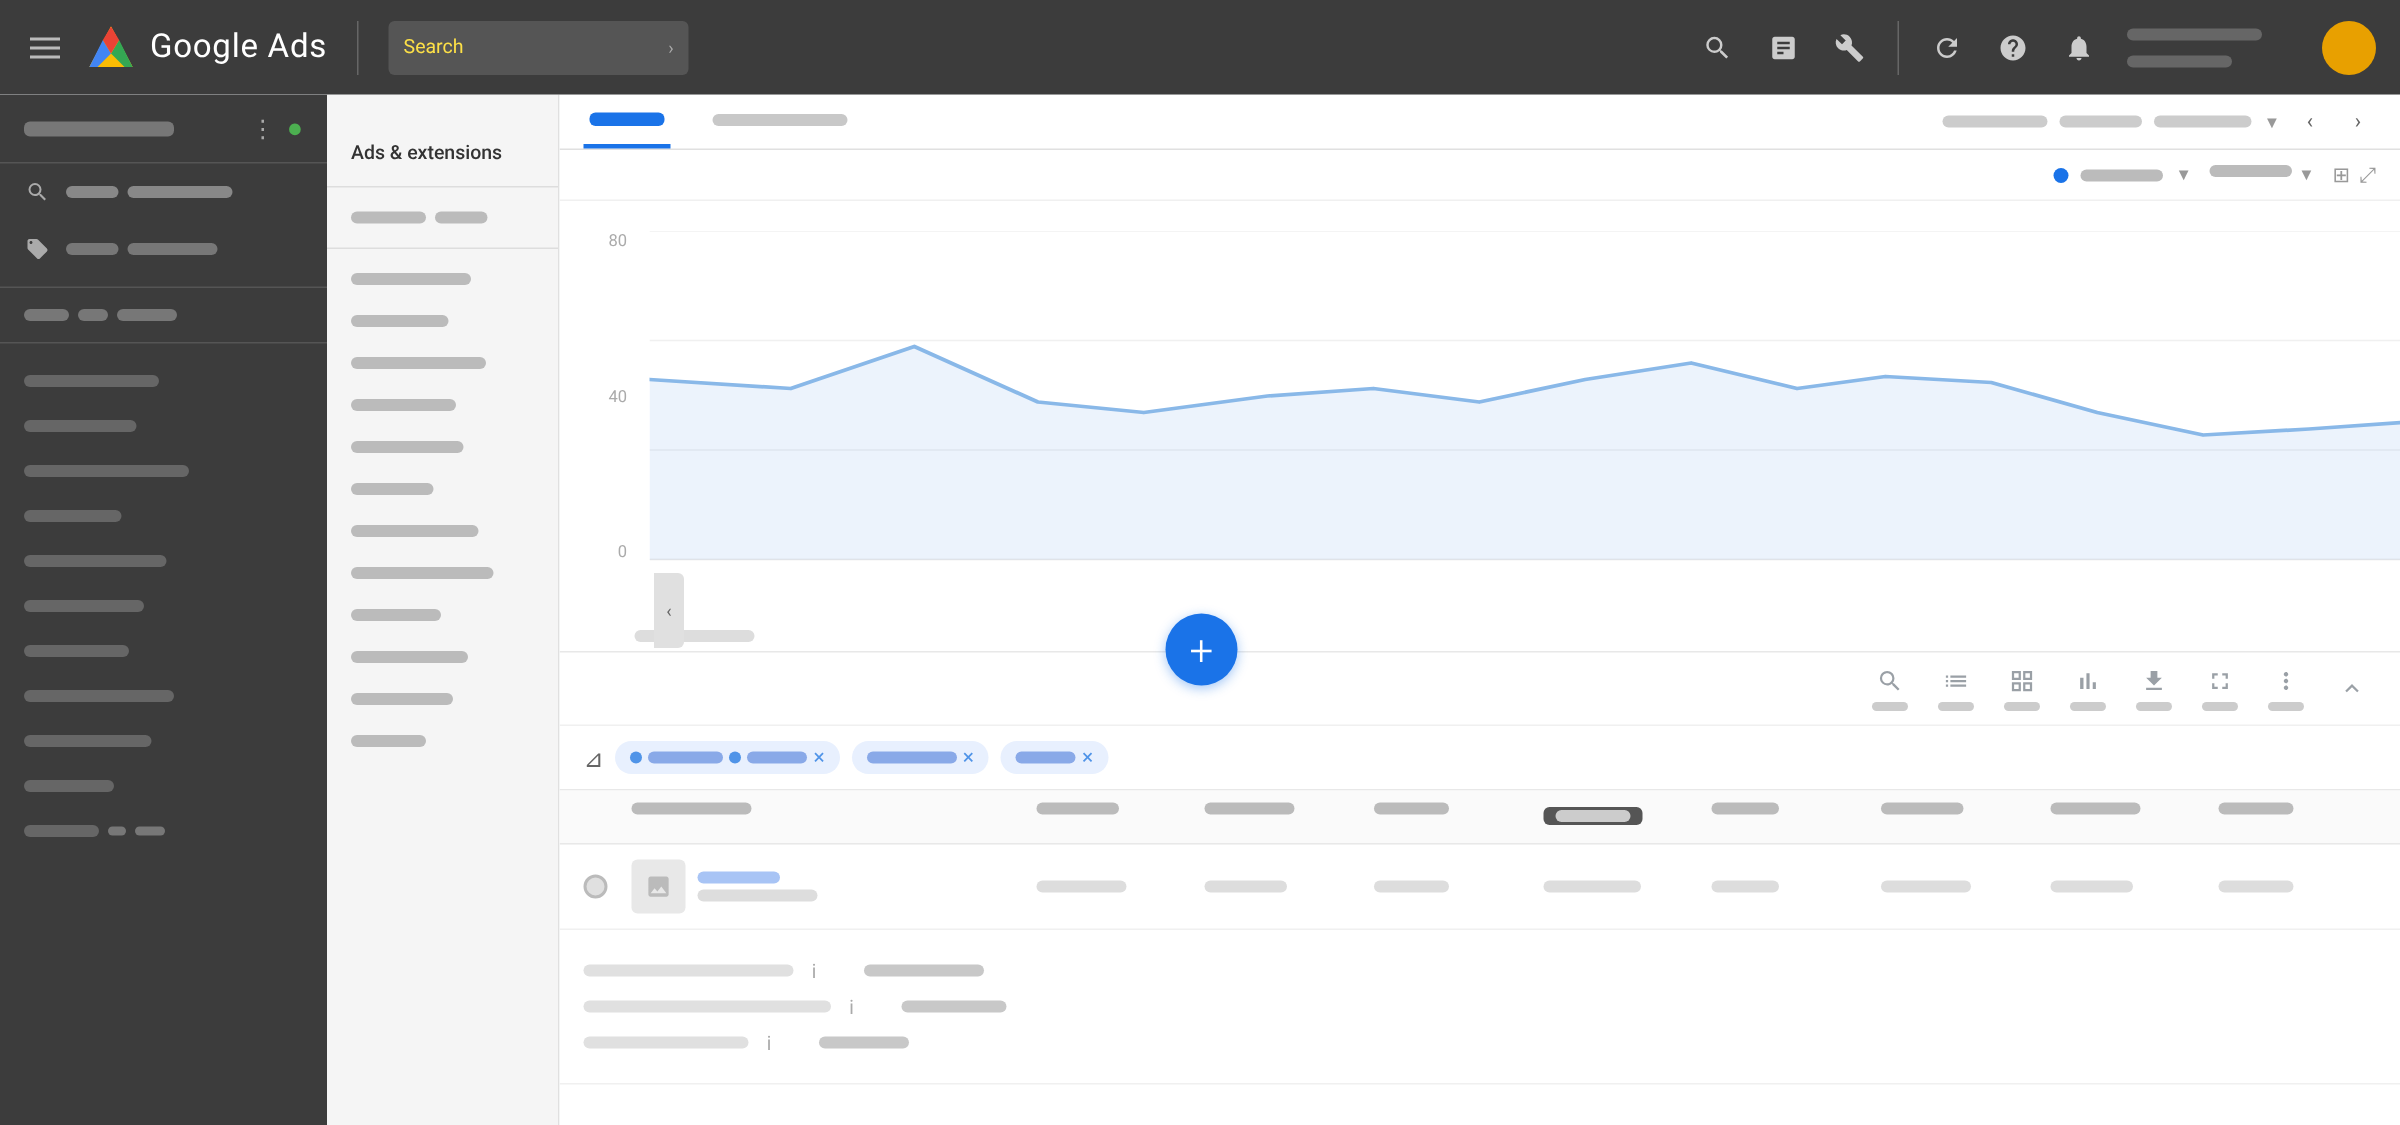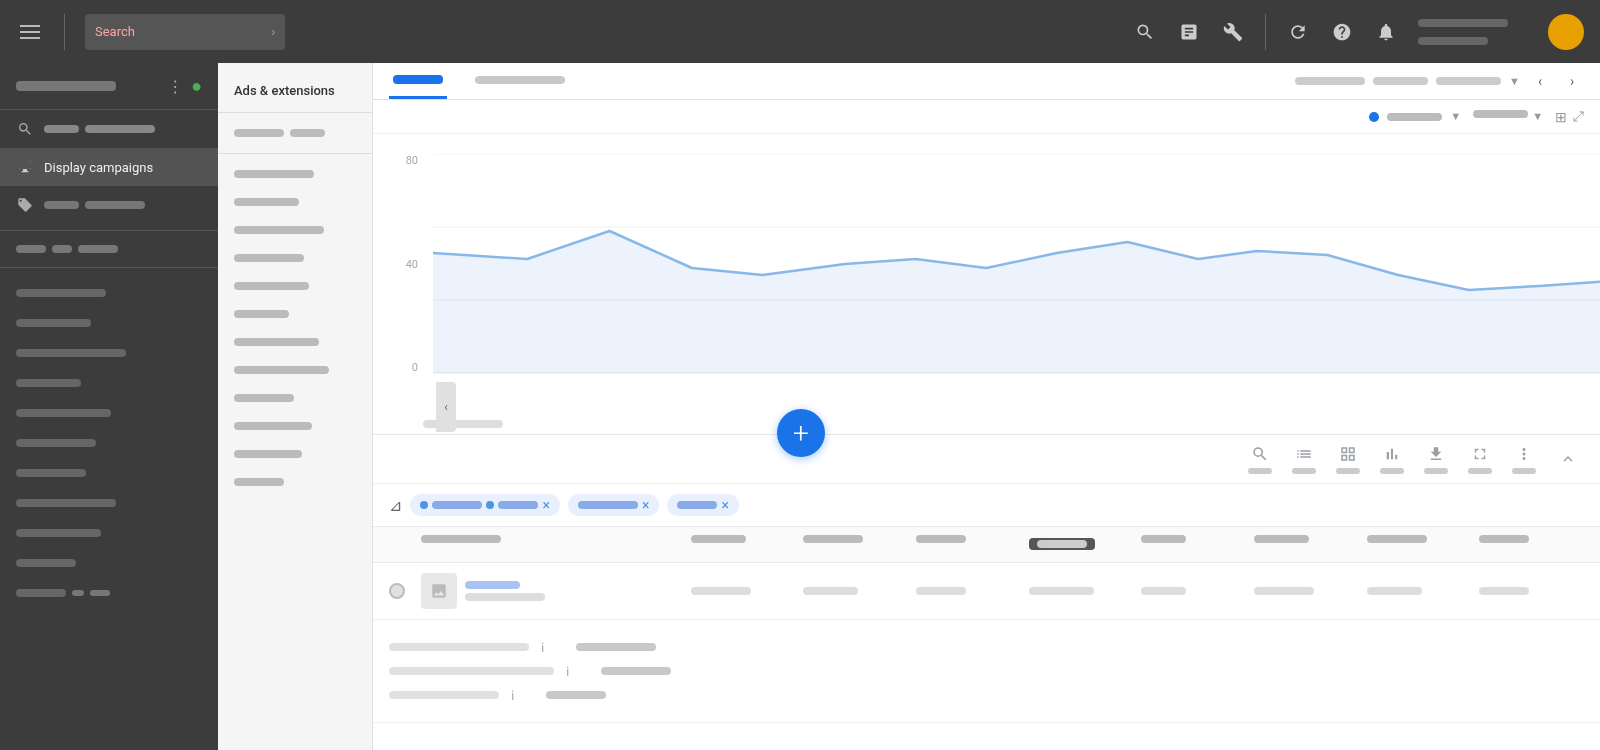--- a/index.html
+++ b/index.html
@@ -29,21 +29,21 @@
       background: #555;
       border-radius: 4px;
       height: 36px;
       width: 200px;
       display: flex;
       align-items: center;
       padding: 0 10px;
       gap: 6px;
       position: relative;
     }
-    .search-bar-text { color: #fca5a5; font-size: 13px; flex: 1; }
+    .search-bar-text { color: #fde047; font-size: 13px; flex: 1; }
     .search-bar-arrow { color: #aaa; font-size: 12px; }
 
     .top-nav-right { margin-left: auto; display: flex; align-items: center; gap: 4px; }
     .nav-icon-btn {
       width: 40px; height: 40px; display: flex; align-items: center; justify-content: center;
       cursor: pointer; border-radius: 50%; color: #ccc; font-size: 18px;
     }
     .nav-divider2 { width: 1px; height: 36px; background: #666; margin: 0 8px; }
     .account-bar { height: 8px; background: #666; border-radius: 4px; margin: 3px 0; }
     .avatar { width: 36px; height: 36px; border-radius: 50%; background: #e8a000; display: flex; align-items: center; justify-content: center; color: #fff; font-weight: bold; font-size: 16px; margin-left: 8px; }
@@ -84,21 +84,21 @@
     .sidebar-multi-bar { display: flex; gap: 6px; padding: 8px 16px; align-items: center; }
     .mini-bar { height: 8px; background: #777; border-radius: 4px; }
 
     
     .secondary-sidebar {
       width: 155px;
       background: #f5f5f5;
       border-right: 1px solid #e0e0e0;
       flex-shrink: 0;
       overflow-y: auto;
-      padding: 12px 0;
+      padding: 24px 0;
     }
     .sec-section-title { padding: 8px 16px; font-size: 13px; font-weight: 500; color: #333; }
     .sec-item { padding: 8px 16px; cursor: pointer; }
     .sec-bar { height: 8px; background: #bbb; border-radius: 4px; margin: 2px 0; }
     .sec-divider { height: 1px; background: #ddd; margin: 6px 0; }
     .collapse-btn {
       position: absolute; left: 218px; top: 50%; transform: translateY(-50%);
       width: 20px; height: 50px; background: #e0e0e0; border-radius: 0 4px 4px 0;
       display: flex; align-items: center; justify-content: center; cursor: pointer;
       color: #666; font-size: 12px; z-index: 5;
@@ -273,20 +273,39 @@
 </head>
 <body>
 
 <div class="top-nav">
   <div class="top-nav-left">
     <div class="hamburger-icon">
       <span></span>
         <span></span>
         <span></span>
     </div>
+    <div class="google-ads-logo">
+      <div class="logo-triangle">
+        <svg viewBox="0 0 40 40" xmlns="http://www.w3.org/2000/svg">
+          <polygon points="20,4 36,34 4,34" fill="none" stroke="#fbbc04" stroke-width="6" stroke-linejoin="round" clip-path="url(#tri)"></polygon>
+          <defs>
+            <clipPath id="tri">
+              <polygon points="20,4 36,34 4,34"></polygon>
+            </clipPath>
+          </defs>
+          <polygon points="4,34 20,4 36,34" fill="#fbbc04"></polygon>
+
+          <polygon points="4,34 14,14 20,24 10,34" fill="#4285f4"></polygon>
+
+          <polygon points="36,34 26,14 20,24 30,34" fill="#34a853"></polygon>
+          <polygon points="14,14 20,4 26,14 20,24" fill="#ea4335"></polygon>
+        </svg>
+      </div>
+      <span class="logo-text">Google Ads</span>
+    </div>
     <div class="nav-divider"></div>
     <div class="search-bar">
       <span class="search-bar-text">Search</span>
       <span class="search-bar-arrow">›</span>
     </div>
   </div>
 
   <div class="top-nav-right">
     <div class="nav-icon-btn">
       <svg width="20" height="20" viewBox="0 0 24 24" fill="#ccc">
@@ -343,28 +362,20 @@
         <svg width="16" height="16" viewBox="0 0 24 24" fill="#aaa">
             <path d="M15.5 14h-.79l-.28-.27A6.471 6.471 0 0 0 16 9.5 6.5 6.5 0 1 0 9.5 16c1.61 0 3.09-.59 4.23-1.57l.27.28v.79l5 4.99L20.49 19l-4.99-5zm-6 0C7.01 14 5 11.99 5 9.5S7.01 5 9.5 5 14 7.01 14 9.5 11.99 14 9.5 14z"></path>
           </svg>
       </div>
       <div style="display:flex;gap:6px;align-items:center;flex:1;">
         <div class="sidebar-label-bar" style="width:35px;background:#888;"></div>
         <div class="sidebar-label-bar" style="width:70px;background:#888;"></div>
       </div>
     </div>
 
-    <div class="sidebar-item active">
-      <div class="sidebar-item-icon">
-        <svg width="16" height="16" viewBox="0 0 24 24" fill="#ccc">
-            <path d="M20 3H4v10c0 1.1.9 2 2 2h3v3H7v2h10v-2h-2v-3h3c1.1 0 2-.9 2-2V5c0-1.1-.9-2-2-2zm0 12H4V3h16v12z"></path>
-          </svg>
-      </div>
-      <span style="color:#eee;font-size:13px;">Display campaigns</span>
-    </div>
 
     <div class="sidebar-item">
       <div class="sidebar-item-icon">
         <svg width="16" height="16" viewBox="0 0 24 24" fill="#aaa">
             <path d="M21.41 11.58l-9-9C12.05 2.22 11.55 2 11 2H4c-1.1 0-2 .9-2 2v7c0 .55.22 1.05.59 1.42l9 9c.36.36.86.58 1.41.58.55 0 1.05-.22 1.41-.59l7-7c.37-.36.59-.86.59-1.41 0-.55-.23-1.06-.59-1.42zM5.5 7C4.67 7 4 6.33 4 5.5S4.67 4 5.5 4 7 4.67 7 5.5 6.33 7 5.5 7z"></path>
           </svg>
       </div>
       <div style="display:flex;gap:6px;align-items:center;flex:1;">
         <div class="sidebar-label-bar" style="width:35px;"></div>
         <div class="sidebar-label-bar" style="width:60px;"></div>

